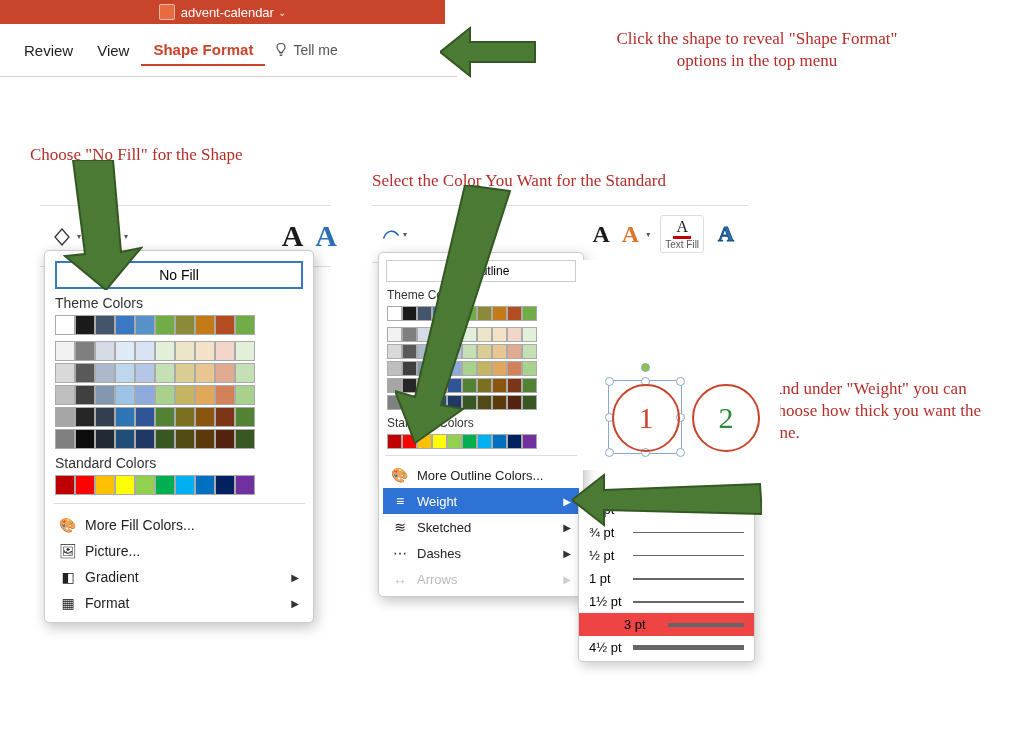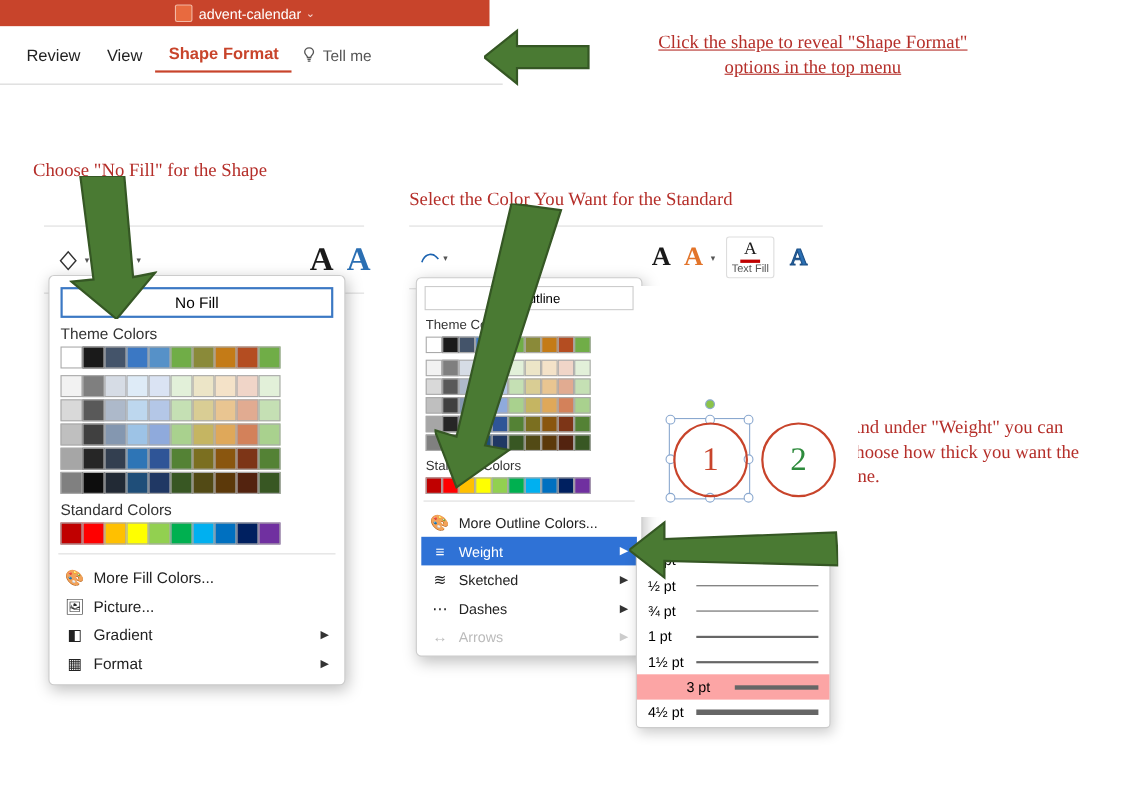--- a/index.html
+++ b/index.html
@@ -134,21 +134,21 @@
     border-radius:4px;
     box-shadow:2px 4px 12px rgba(0,0,0,.2);
     padding:2px 0;
     width: 175px;
   }
   .weight-row{
     display:flex;align-items:center;
     padding:4px 10px;
     font-size:13px;
   }
-  .weight-row.sel{background:#fca5a5;padding-left:45px;}
+  .weight-row.sel{background:#ef4444;padding-left:45px;}
   .weight-label{width:44px;}
   .weight-line{flex:1;height:0;border-top-style:solid;border-color:#666;}
 
   
   .slidearea{
     position:absolute;
     background:#fff;
   }
   .circle{
     position:absolute;
@@ -166,21 +166,21 @@
   
   .g-arrow{position:absolute;}
 
   .textfill-group{
     display:flex;flex-direction:column;align-items:center;font-size:10px;color:#555;border:1px solid #ddd;padding:2px 4px;border-radius:3px;
   }
 </style>
 </head>
 <body>
 
-<div class="annotation" style="left:574px;top:28px;width:330px;text-decoration:underline;">Click the shape to reveal "Shape Format" options in the top menu</div>
+<div class="annotation" style="left:592px;top:28px;width:330px;">Click the shape to reveal "Shape Format" options in the top menu</div>
 <div class="annotation" style="left:30px;top:144px;width:280px;text-align:left;">Choose "No Fill" for the Shape</div>
 <div class="annotation" style="left:372px;top:170px;width:380px;text-align:left;">Select the Color You Want for the Standard</div>
 <div class="annotation" style="left:770px;top:378px;width:230px;text-align:left;">And under "Weight" you can choose how thick you want the line.</div>
 
 <div class="titlebar">
   <span class="pp-icon"></span>
   <span>advent-calendar</span>
   <span class="chev">⌄</span>
 </div>
 
@@ -476,26 +476,26 @@
 <svg class="g-arrow" style="left:395px;top:185px;" width="130" height="260">
   <polygon points="70,0 115,6 46,220 68,224 20,258 0,206 20,212" fill="#4a7a33" stroke="#355724" stroke-width="2"></polygon>
 </svg>
 
 <div class="weight-panel" style="left:578px;top:495px;" id="weight-panel">
     <div class="weight-row">
       <span class="weight-label">¼ pt</span>
       <span class="weight-line" style="border-top-width: 1px;"></span>
     </div>
     <div class="weight-row">
+      <span class="weight-label">¾ pt</span>
+      <span class="weight-line" style="border-top-width: 1.5px;"></span>
+    </div>
+    <div class="weight-row">
       <span class="weight-label">½ pt</span>
       <span class="weight-line" style="border-top-width: 1px;"></span>
-    </div>
-    <div class="weight-row">
-      <span class="weight-label">¾ pt</span>
-      <span class="weight-line" style="border-top-width: 1.5px;"></span>
     </div>
     <div class="weight-row">
       <span class="weight-label">1 pt</span>
       <span class="weight-line" style="border-top-width: 2px;"></span>
     </div>
     <div class="weight-row">
       <span class="weight-label">1½ pt</span>
       <span class="weight-line" style="border-top-width: 2.5px;"></span>
     </div>
     <div class="weight-row sel">

